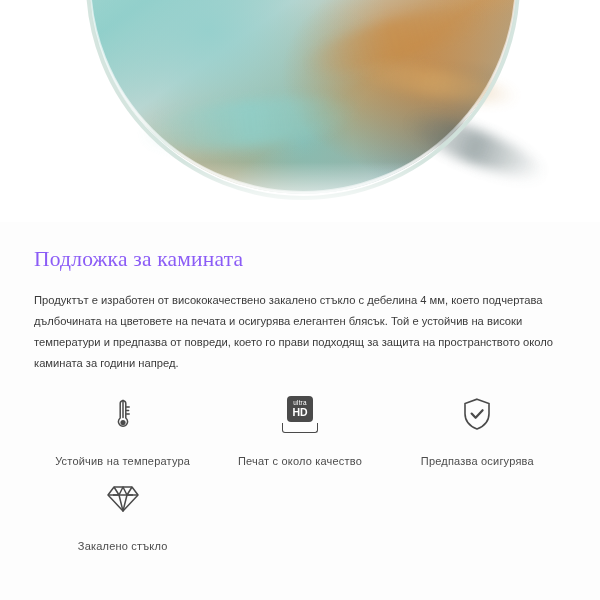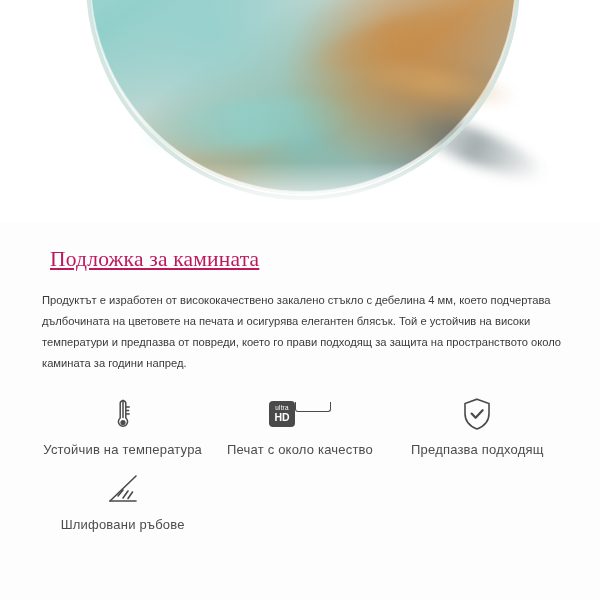--- a/index.html
+++ b/index.html
@@ -83,29 +83,28 @@
   .s4 { left: 400px; top: 130px; width: 150px; height: 34px; background: linear-gradient(90deg, rgba(92,110,112,.0), rgba(92,110,112,.7), rgba(92,110,112,0)); transform: rotate(22deg); }
 
   
   .content {
     padding: 10px 34px 0 34px;
   }
   .headline {
     font-family: "Liberation Serif", serif;
     font-size: 21.5px;
     line-height: 30px;
-    color: #be185d;
+    color: #8b5cf6;
     font-weight: 400;
-    margin: 12px 0 0 16px;
+    margin: 12px 0 0 0;
     letter-spacing: .2px;
-    text-decoration: underline;
   }
   .headline .line2 { display: block; }
   .body-copy {
-    margin: 16px 0 0 8px;
+    margin: 16px 0 0 0;
     font-size: 11.2px;
     line-height: 21px;
     color: #3a3a3a;
   }
   .body-copy p { margin: 0; }
 
   
   .features {
     margin-top: 18px;
     display: grid;
@@ -122,22 +121,22 @@
   }
   .feature-icon {
     width: 56px;
     height: 44px;
     display: flex;
     align-items: center;
     justify-content: center;
     color: #4a4a4a;
   }
   .feature-label {
-    margin-top: 6px;
-    font-size: 13px;
+    margin-top: 19px;
+    font-size: 11px;
     color: #4c4c4c;
     letter-spacing: .2px;
   }
   .ultrahd {
     width: 26px;
     height: 26px;
     border-radius: 4px;
     background: #4a4a4a;
     color: #ffffff;
     display: flex;
@@ -191,51 +190,52 @@
             <path d="M6.2 6.5V21a4.6 4.6 0 1 0 5.6 0V6.5a2.8 2.8 0 0 0-5.6 0z"></path>
             <circle cx="9" cy="25.6" r="2.6" fill="#4a4a4a" stroke="none"></circle>
             <path d="M12.6 10h2.6M12.6 13.5h2M12.6 17h2.6" stroke-linecap="round"></path>
           </svg>
         </div>
         <div class="feature-label">Устойчив на температура</div>
       </div>
 
       <div class="feature">
         <div class="feature-icon">
-          <div style="display:flex;flex-direction:row;align-items:flex-start;">
+          <div style="display:flex;flex-direction:column;align-items:center;">
             <div class="ultrahd">
               <span class="u1">ultra</span>
               <span class="u2">HD</span>
             </div>
             <div class="printer-base"></div>
           </div>
         </div>
         <div class="feature-label">Печат с около качество</div>
       </div>
 
       <div class="feature">
         <div class="feature-icon">
           <svg width="30" height="34" viewBox="0 0 30 34" fill="none" stroke="#4a4a4a" stroke-width="1.6">
             <path d="M15 2.2 27 6.6v10.2c0 7.4-5.1 12.6-12 15.2C8.1 29.4 3 24.2 3 16.8V6.6L15 2.2z"></path>
             <path d="M9.6 16.6l4 4.2 7-7.6" stroke-width="2.2" stroke-linecap="round" stroke-linejoin="round"></path>
           </svg>
         </div>
-        <div class="feature-label">Предпазва подходящ</div>
-      </div>
-
-
-      <div class="feature">
-        <div class="feature-icon">
-          <svg width="34" height="32" viewBox="0 0 34 32" fill="none" stroke="#4a4a4a" stroke-width="1.6" stroke-linecap="round">
-            <path d="M4 28 L30 3"></path>
-            <path d="M4 28 L30 28"></path>
-            <path d="M12 23 L17 17"></path>
-            <path d="M17 25 L22 18"></path>
-            <path d="M22 25.5 L26.5 19"></path>
+        <div class="feature-label">Предпазва осигурява</div>
+      </div>
+
+      <div class="feature">
+        <div class="feature-icon">
+          <svg width="34" height="30" viewBox="0 0 34 30" fill="none" stroke="#4a4a4a" stroke-width="1.5" stroke-linejoin="round">
+            <path d="M8 3h18l6 8-15 16L2 11l6-8z"></path>
+            <path d="M2 11h30"></path>
+            <path d="M8 3l5 8-6 0"></path>
+            <path d="M26 3l-5 8 6 0"></path>
+            <path d="M13 11l4 16 4-16"></path>
+            <path d="M13 11l4-8 4 8"></path>
           </svg>
         </div>
-        <div class="feature-label">Шлифовани ръбове</div>
-      </div>
+        <div class="feature-label">Закалено стъкло</div>
+      </div>
+
 
 
     </div>
   </div>
 </div>
 
 </body></html>

